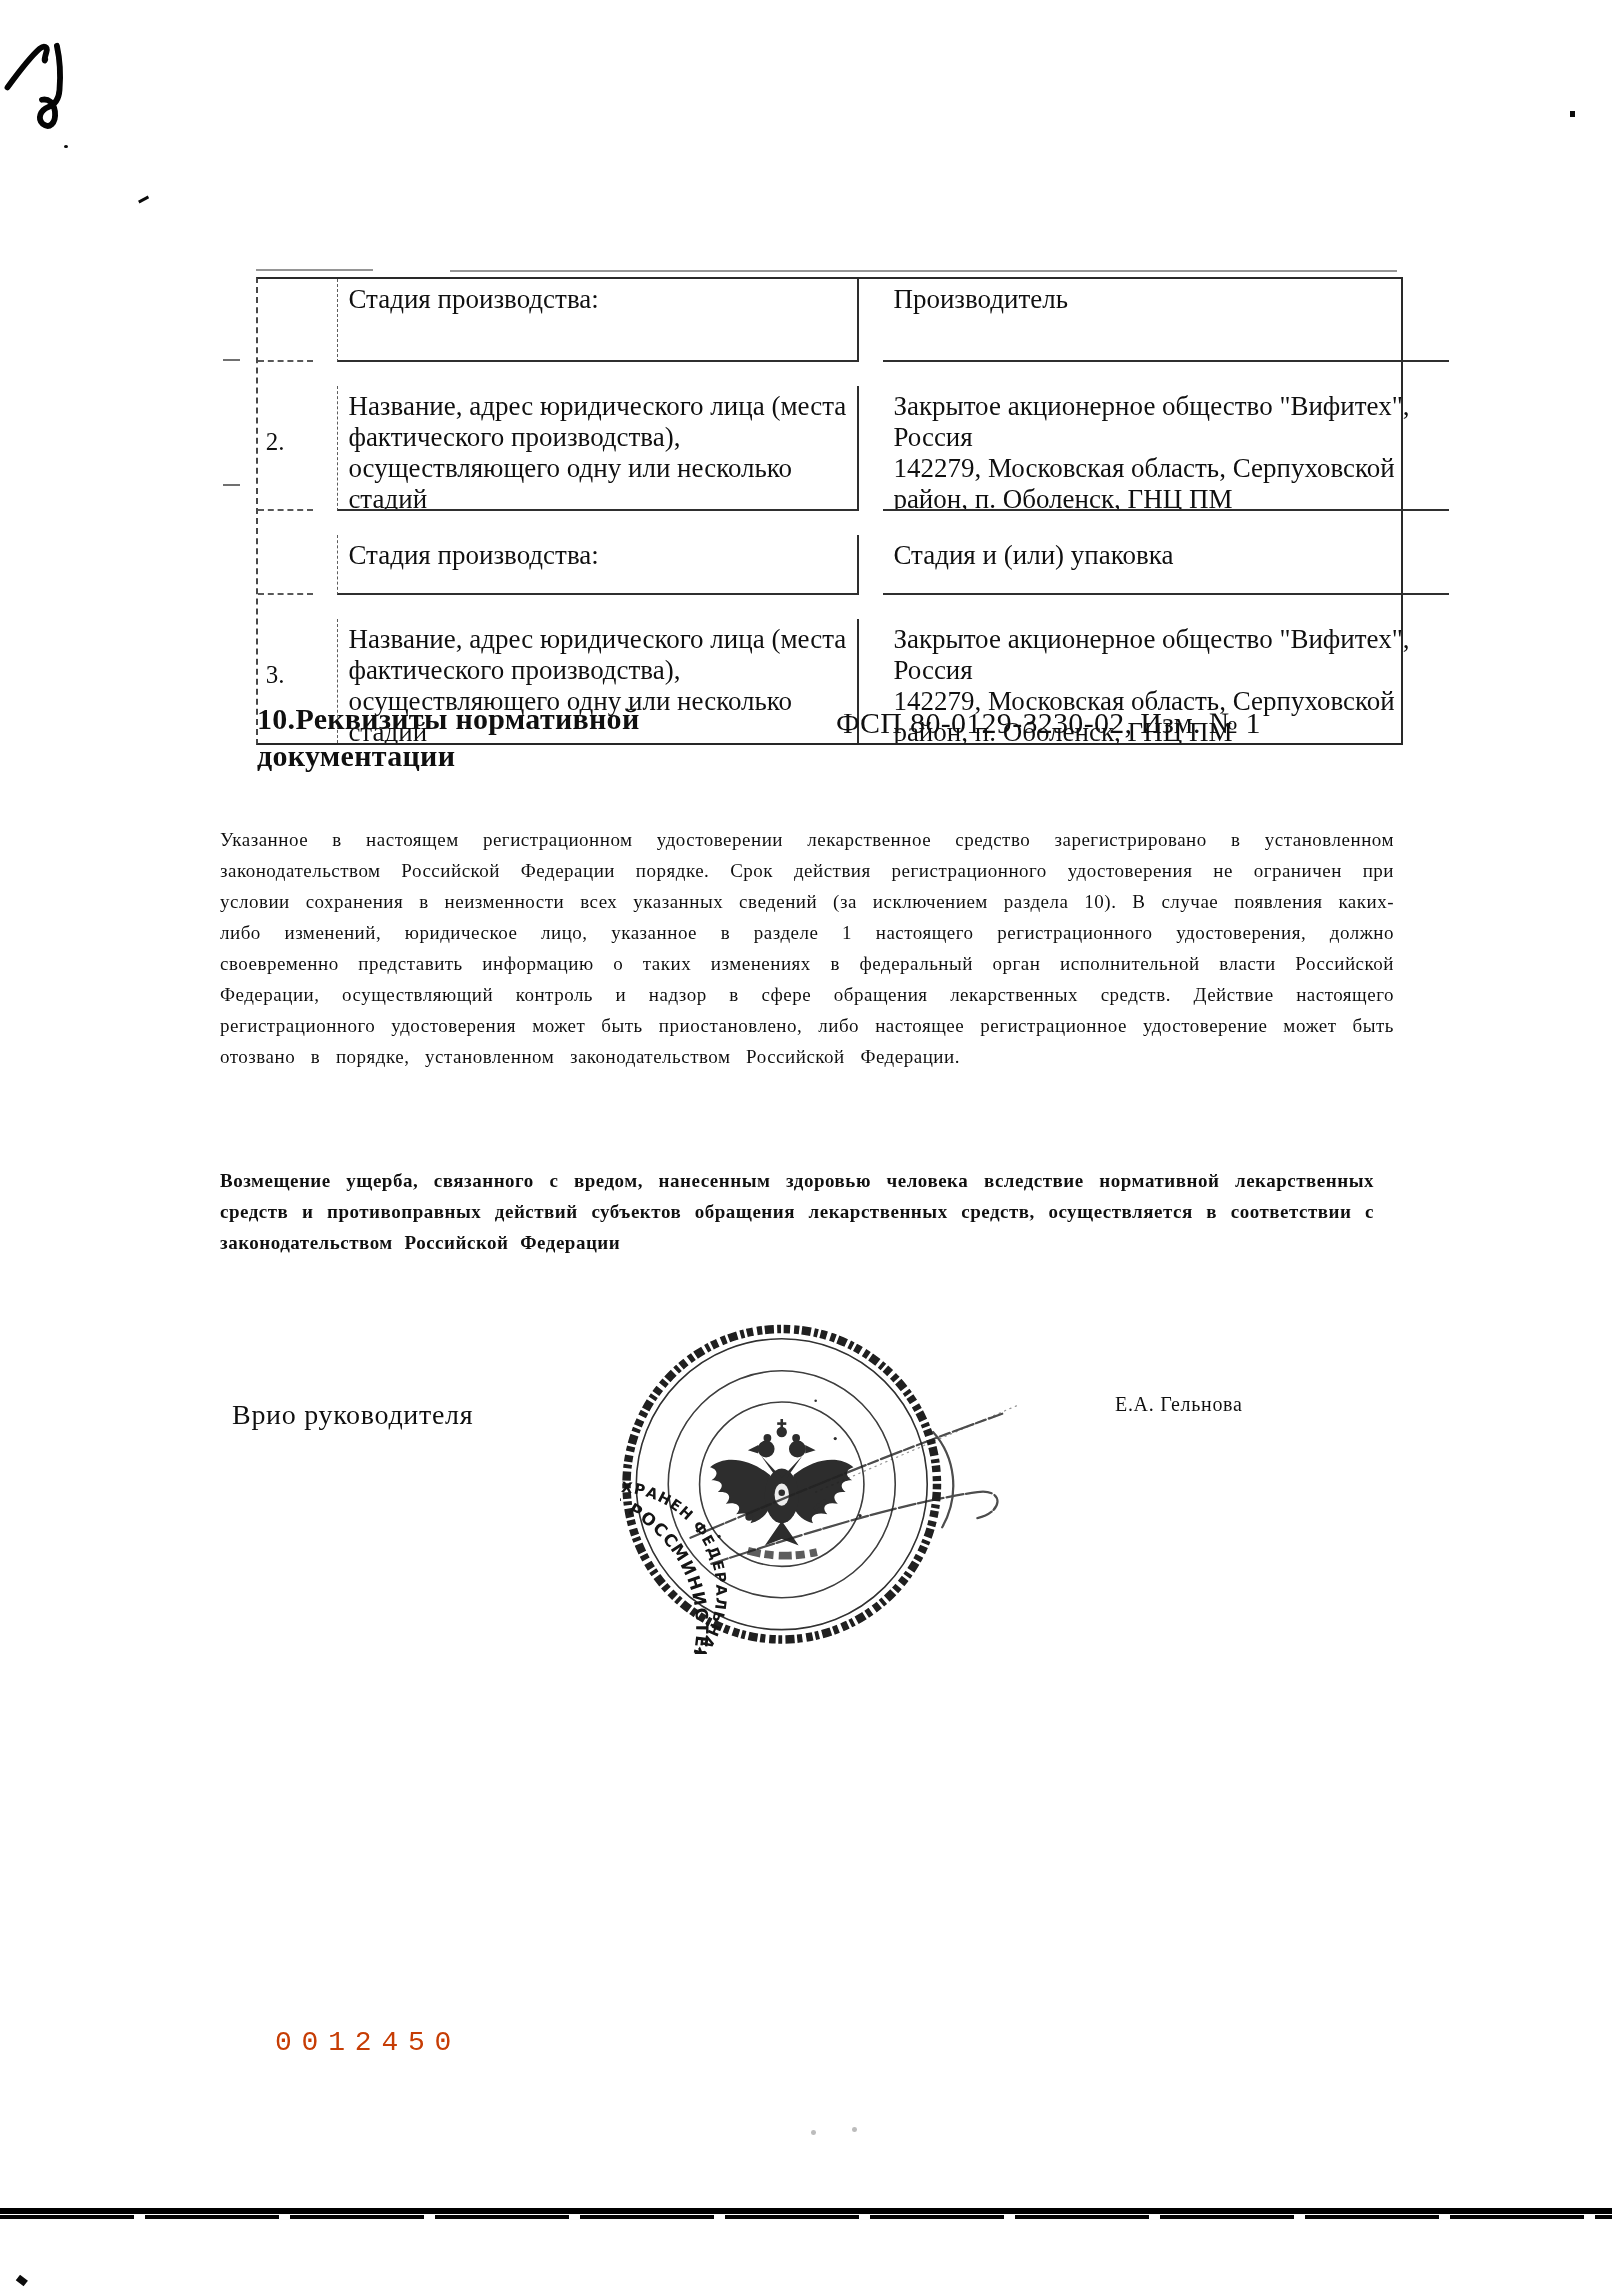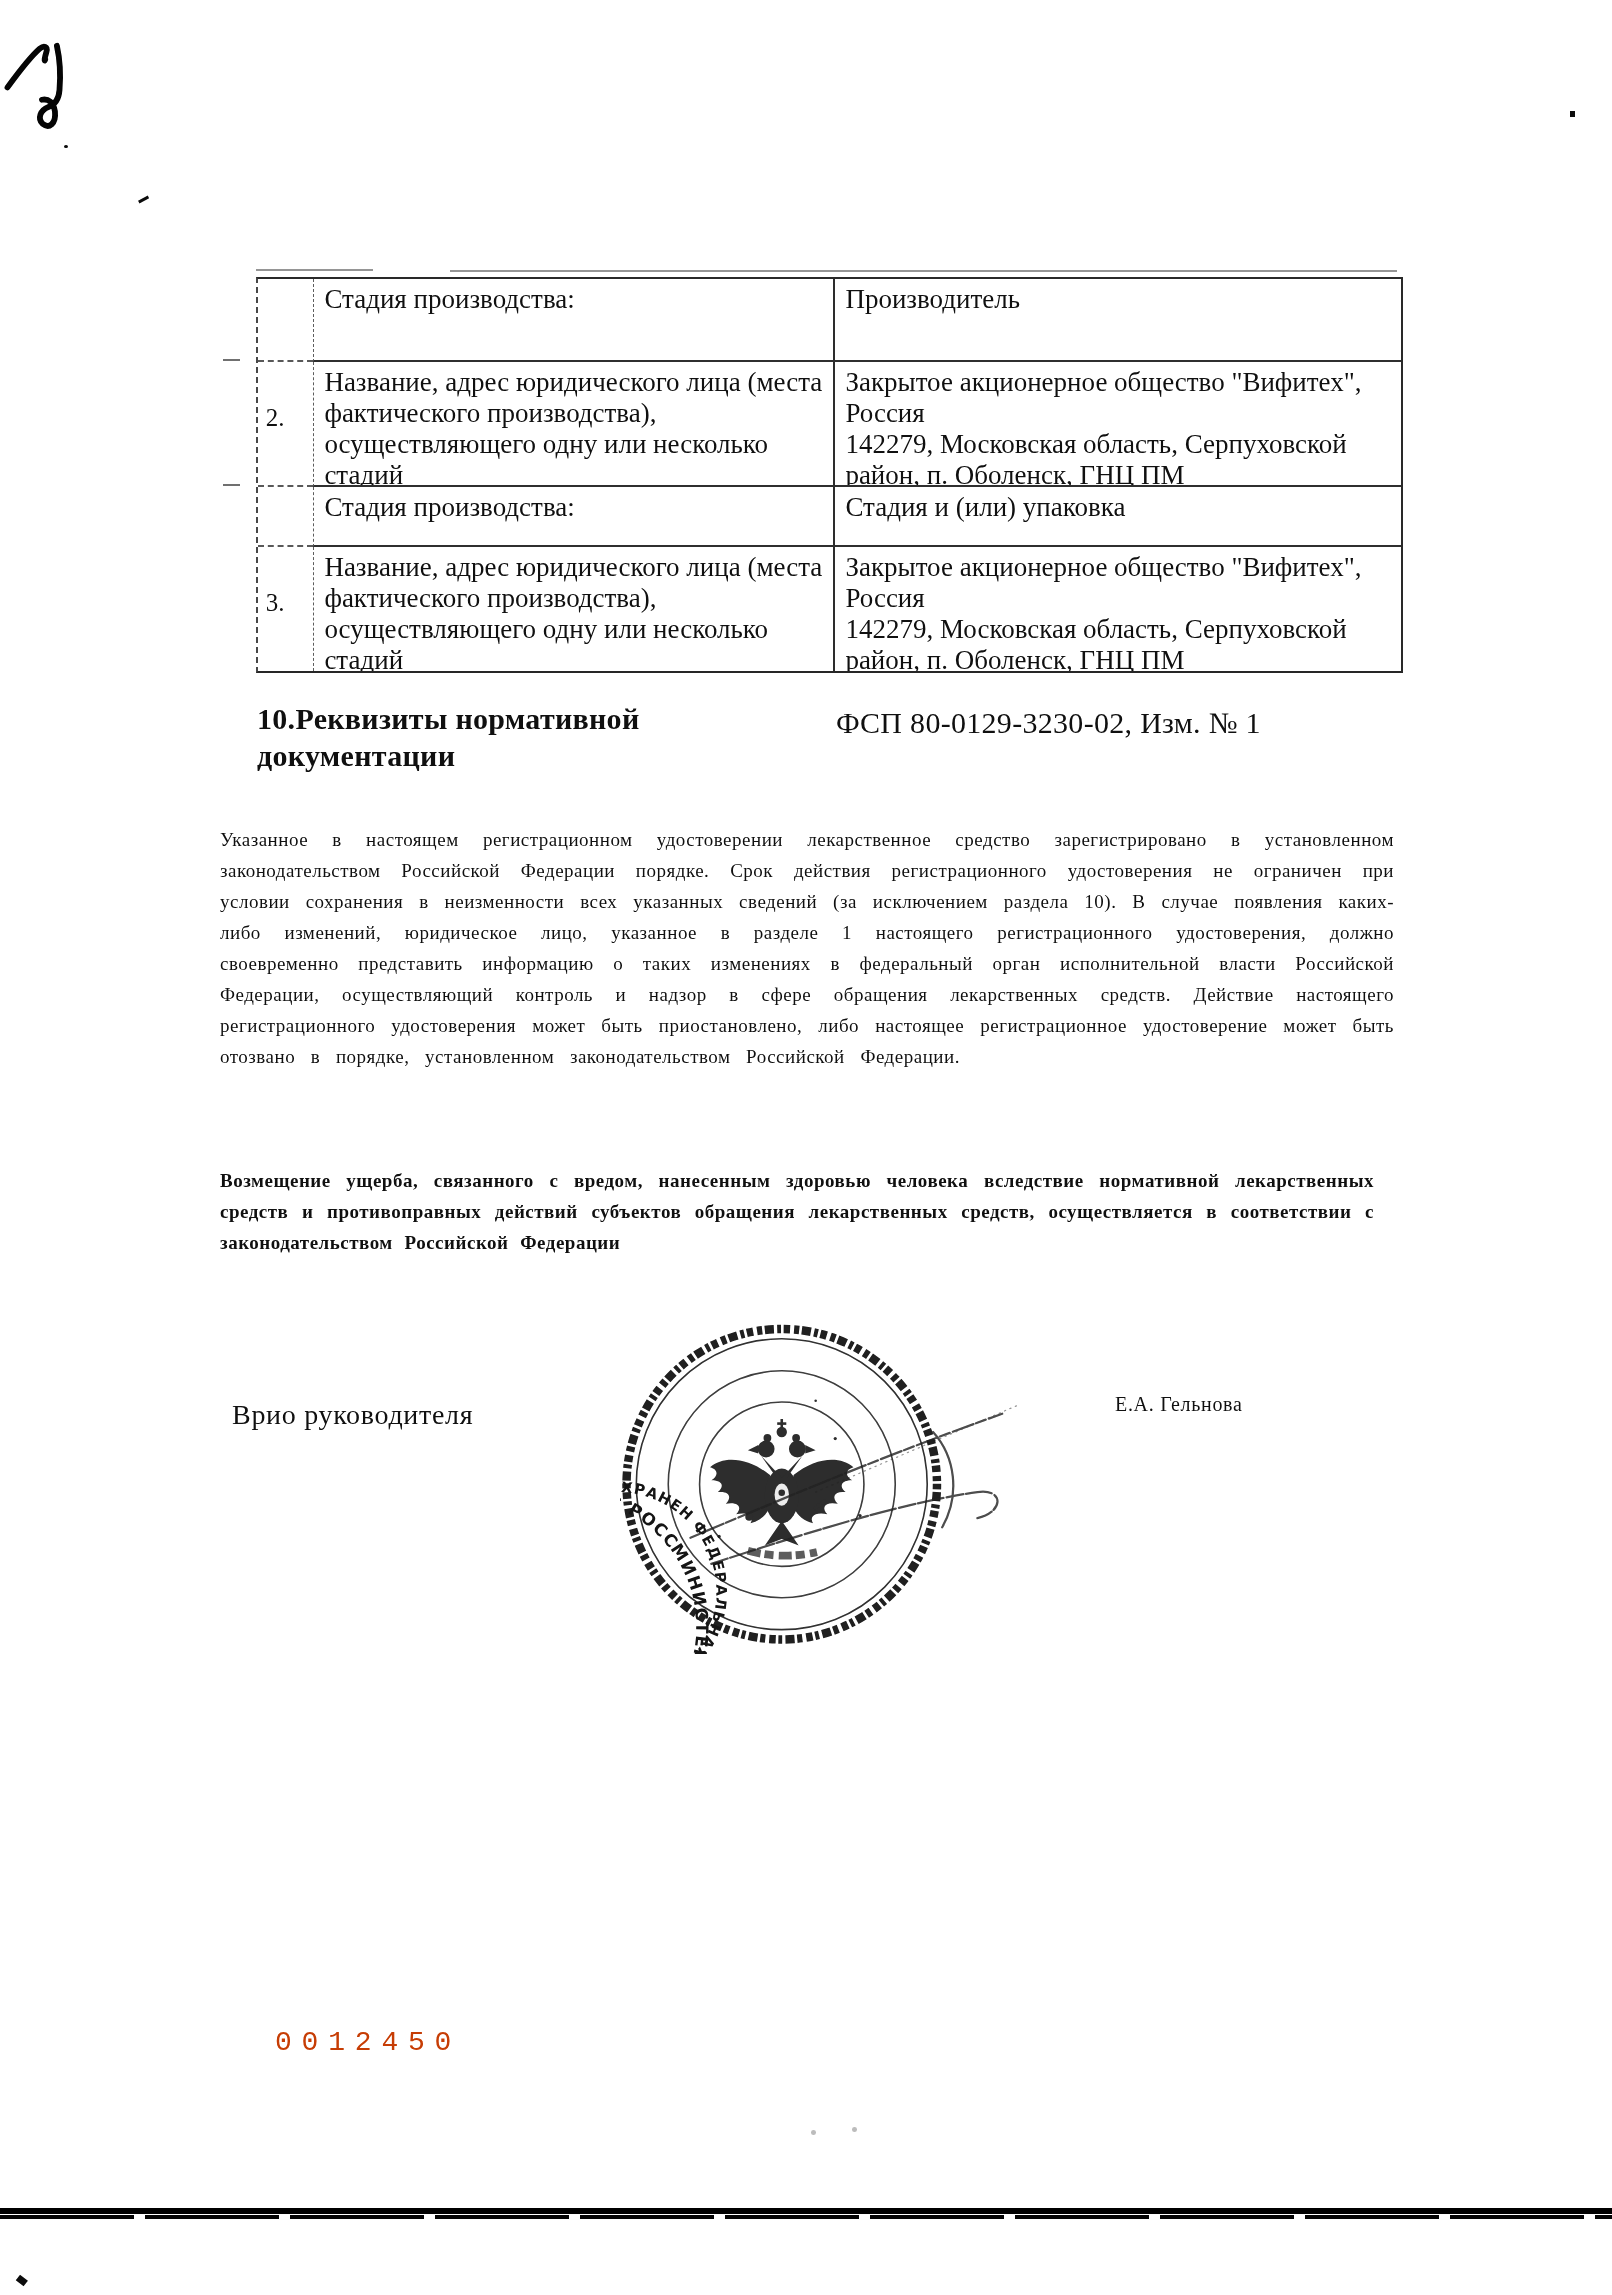--- a/index.html
+++ b/index.html
@@ -8,21 +8,21 @@
     font-family:"Liberation Serif",serif;color:#161616;overflow:hidden;
   }
   .soft{filter:blur(0.2px) contrast(1.06);}
 
   
   .tbl{
     position:absolute;left:256px;top:277px;width:1143px;
     display:grid;grid-template-columns:55px 522px 566px;
     grid-template-rows:83px 125px 60px 124px;
     border-top:2px solid #2e2e2e;border-bottom:2px solid #2b2b2b;
-    border-left:2px dashed #4a4a4a;border-right:2px solid #2e2e2e;
+    border-left:2px dashed #4a4a4a;border-right:2px solid #2e2e2e;gap:24px;
   }
   .cell{
     font-size:27px;line-height:31px;white-space:pre-line;
     padding:5.2px 9px 5.2px 10.4px;border-bottom:2px solid #343434;
     overflow:hidden;
   }
   .cell.lastrow{border-bottom:none;}
   .cell.num{padding:40px 2.6px 2.6px 7.8px;font-size:25px;border-bottom:2px dashed #5a5a5a;}
   .cell.num.lastrow{border-bottom:none;}
   .cell.lbl{border-left:1.3px dashed #5f5f5f;border-right:2px solid #323232;}

